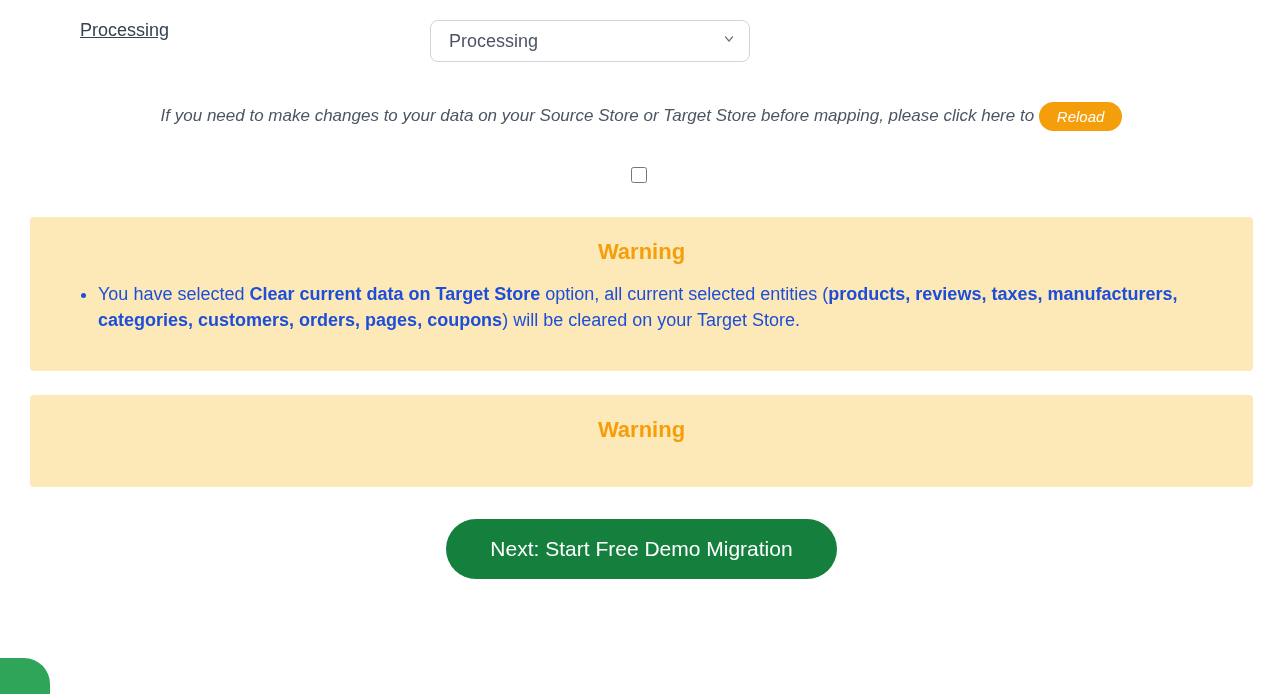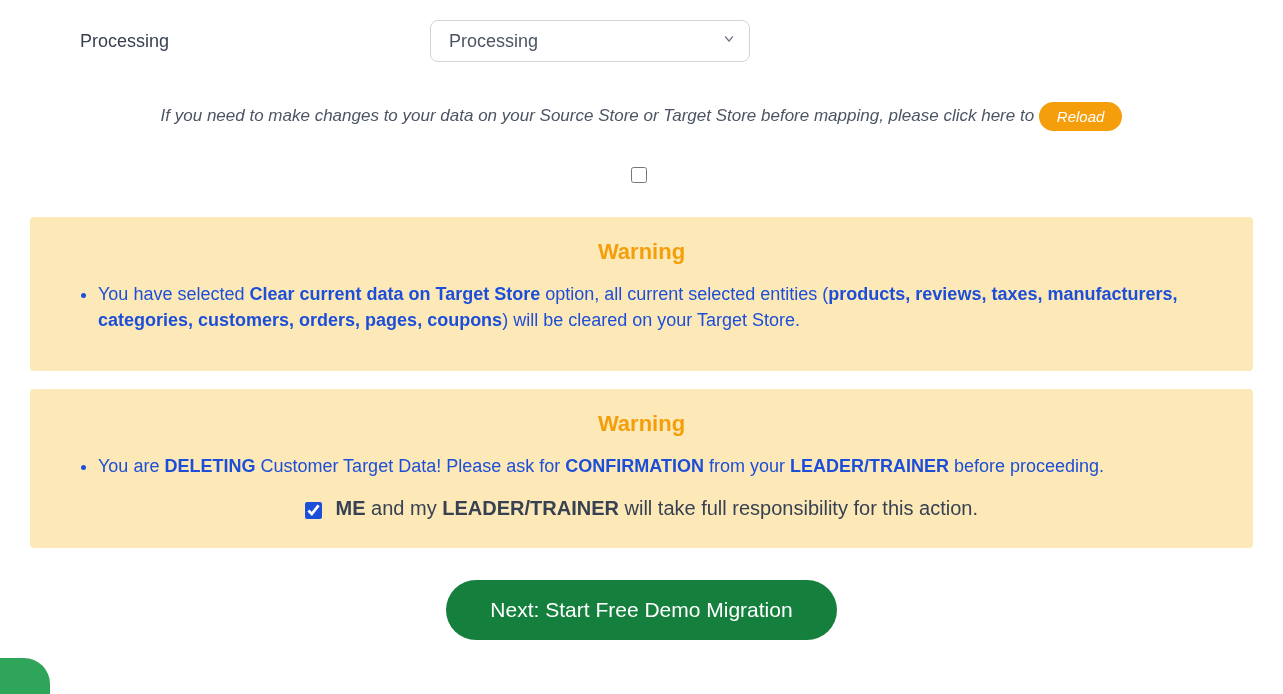--- a/index.html
+++ b/index.html
@@ -4,22 +4,22 @@
   <style>
     * { box-sizing: border-box; margin: 0; padding: 0; }
     body {
       font-family: -apple-system, BlinkMacSystemFont, "Segoe UI", Arial, sans-serif;
       background: #fff;
       color: #374151;
       padding: 20px 30px;
     }
     .row {
       display: flex;
-      align-items: center;
       margin-bottom: 40px;
+      text-decoration: underline;
     }
     .row-label {
       width: 400px;
       padding-left: 50px;
       font-size: 18px;
       color: #374151;
     }
     .select-wrap {
       position: relative;
       flex: 0 0 320px;
@@ -66,21 +66,21 @@
       font-size: 22px;
       font-weight: 700;
       color: #374151;
       margin-bottom: 30px;
     }
     .skip-row input { width: 16px; height: 16px; margin-right: 6px; vertical-align: middle; cursor: pointer; }
     .warning-box {
       background: #fde9b8;
       border-radius: 4px;
       padding: 22px 28px 28px;
-      margin-bottom: 18px;
+      margin-bottom: 24px;
     }
     .warning-title {
       text-align: center;
       color: #f59e0b;
       font-size: 22px;
       font-weight: 700;
       margin-bottom: 16px;
     }
     .warning-body {
       font-size: 18px;
@@ -158,32 +158,19 @@
     <ul>
       <li>
         <span>You have selected </span><b>Clear current data on Target Store</b><span> option, all current selected entities (</span><b>products, reviews, taxes, manufacturers, categories, customers, orders, pages, coupons</b><span>) will be cleared on your Target Store.</span>
       </li>
     </ul>
   </div>
 </div>
 
 <div class="warning-box">
   <div class="warning-title">Warning</div>
-  <div class="warning-body">
-    <ul>
-      <li>
-        <span>You are </span><b>DELETING</b><span> Customer Target Data! Please ask for </span><b>CONFIRMATION</b><span> from your </span><b>LEADER/TRAINER</b><span> before proceeding.</span>
-      </li>
-    </ul>
-  </div>
-  <div class="responsibility-row">
-    <label>
-      <input type="checkbox" checked="" style="">
-      <b>ME</b><span> and my </span><b>LEADER/TRAINER</b><span> will take full responsibility for this action.</span>
-    </label>
-  </div>
 </div>
 
 <div class="next-row">
   <button class="next-btn">Next: Start Free Demo Migration</button>
 </div>
 
 <div class="green-blob"></div>
 
 </body></html>

